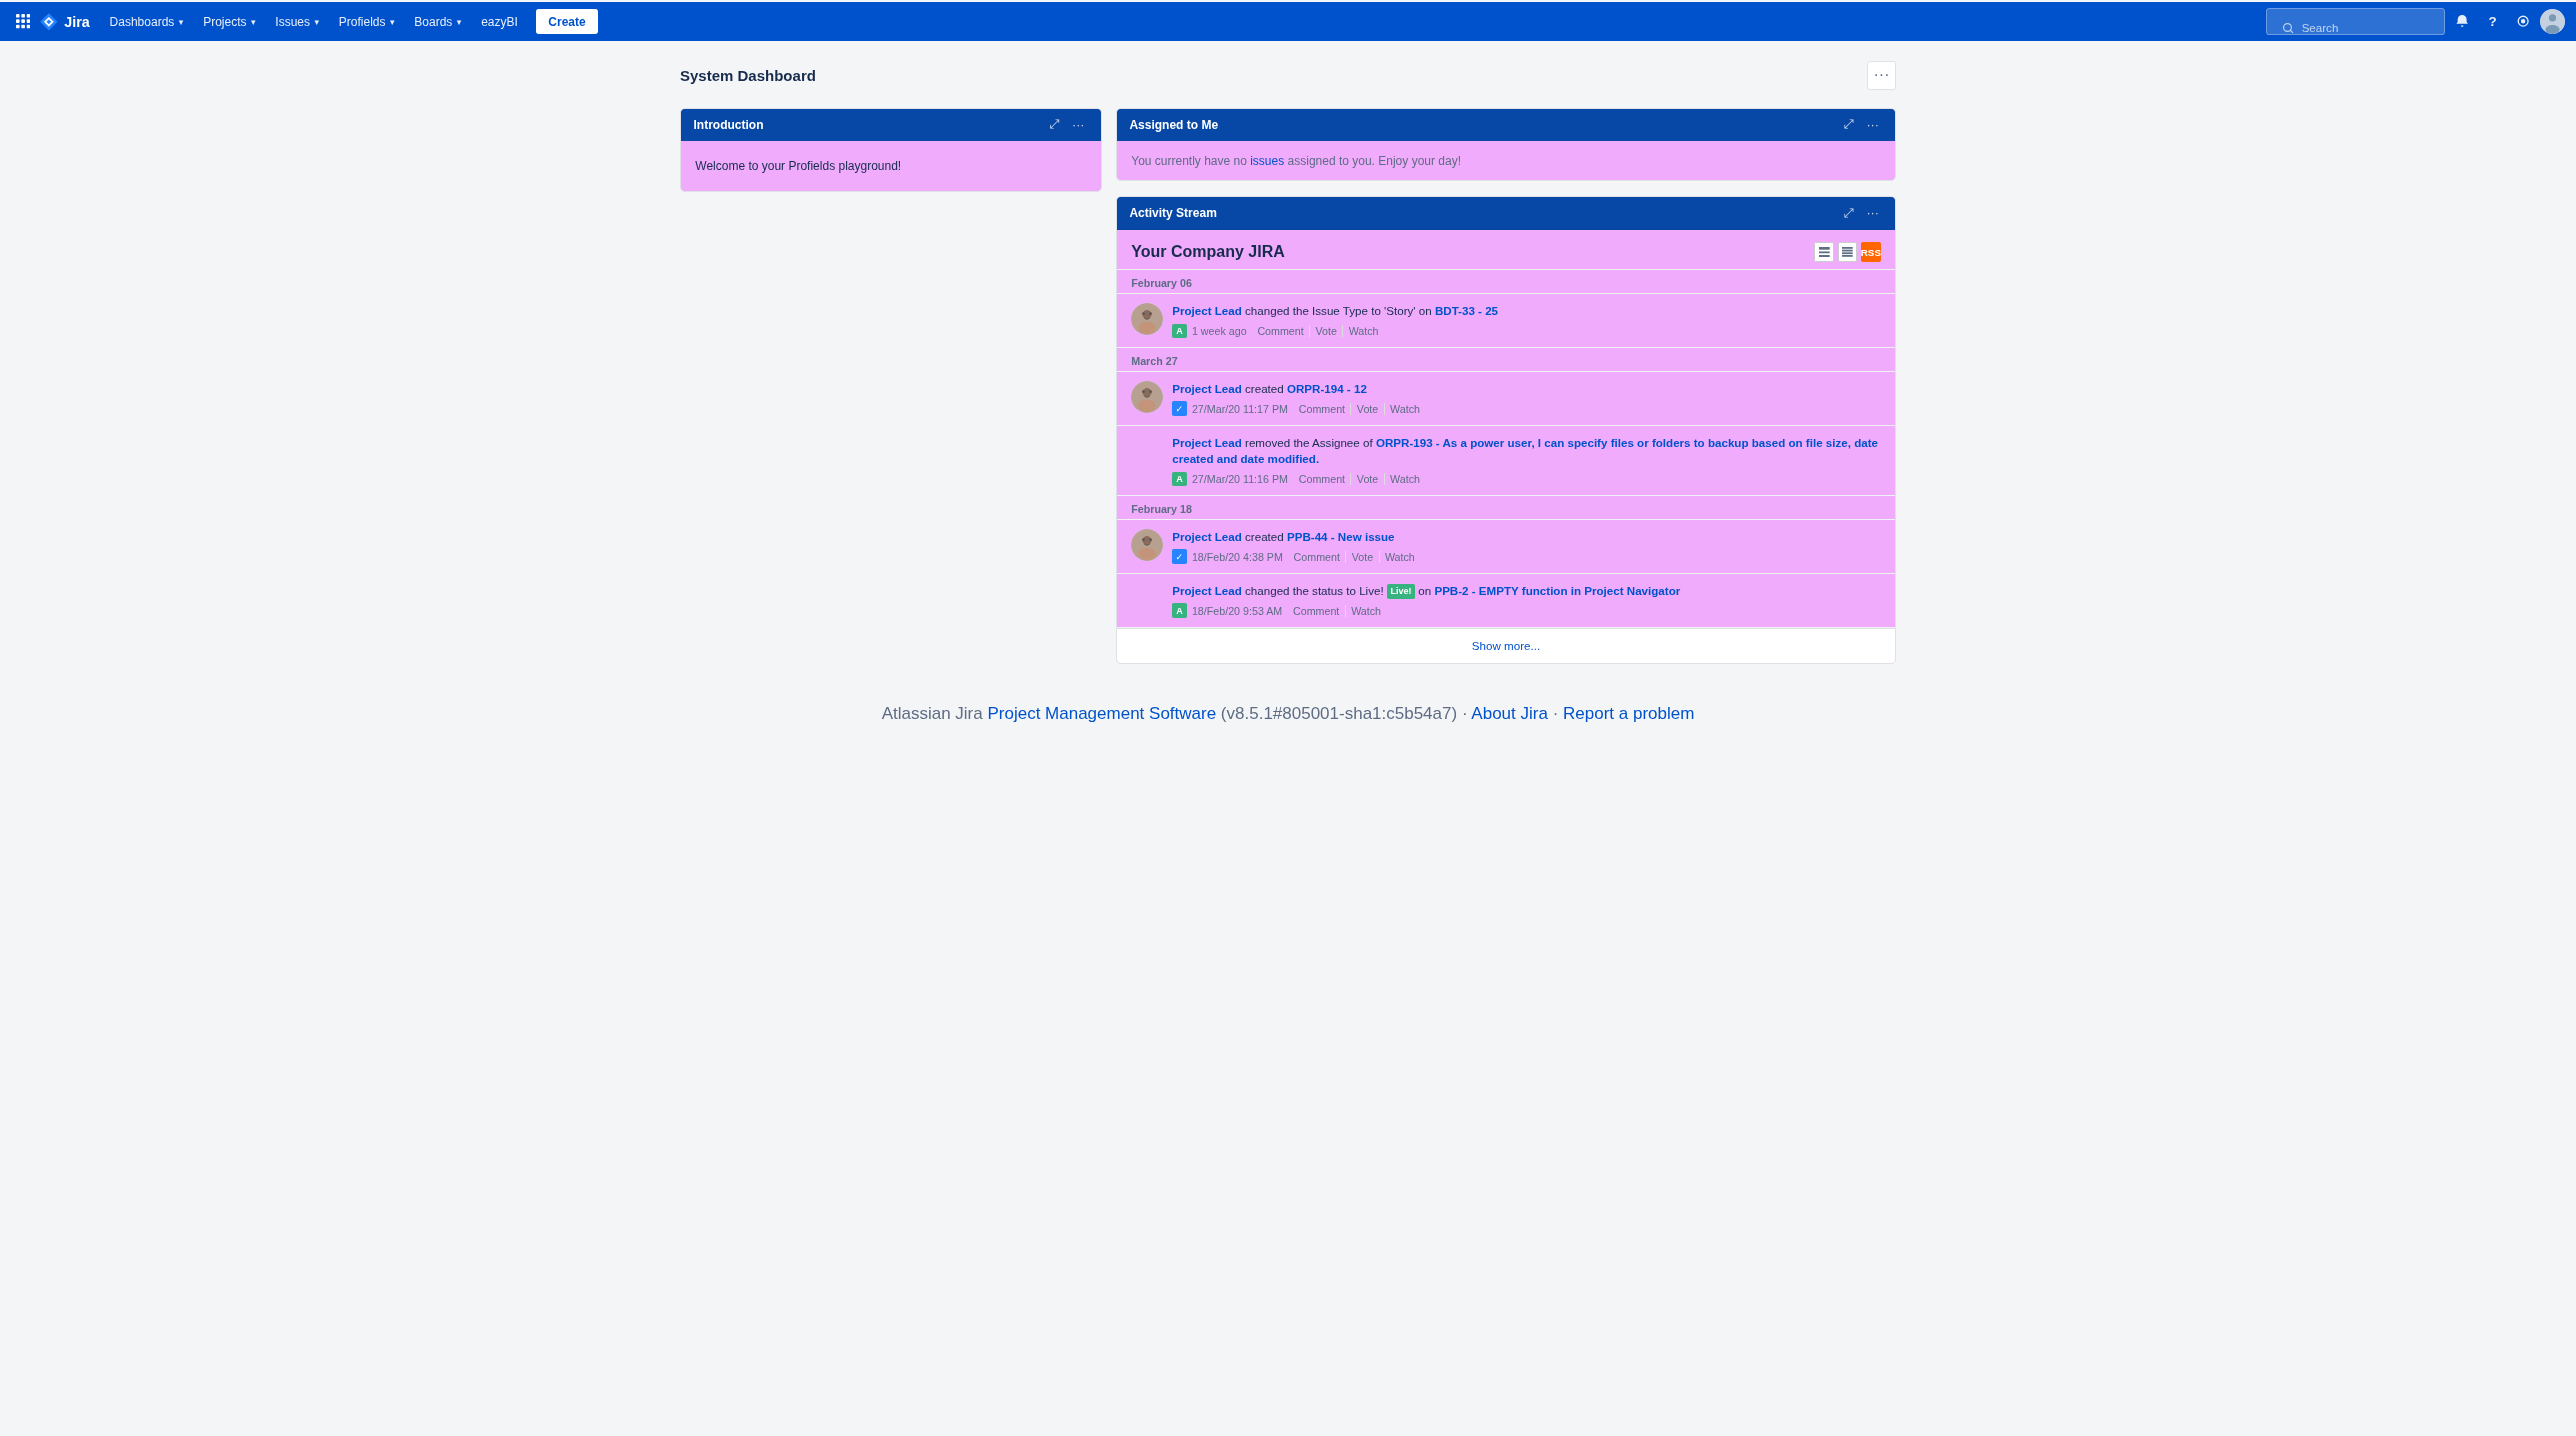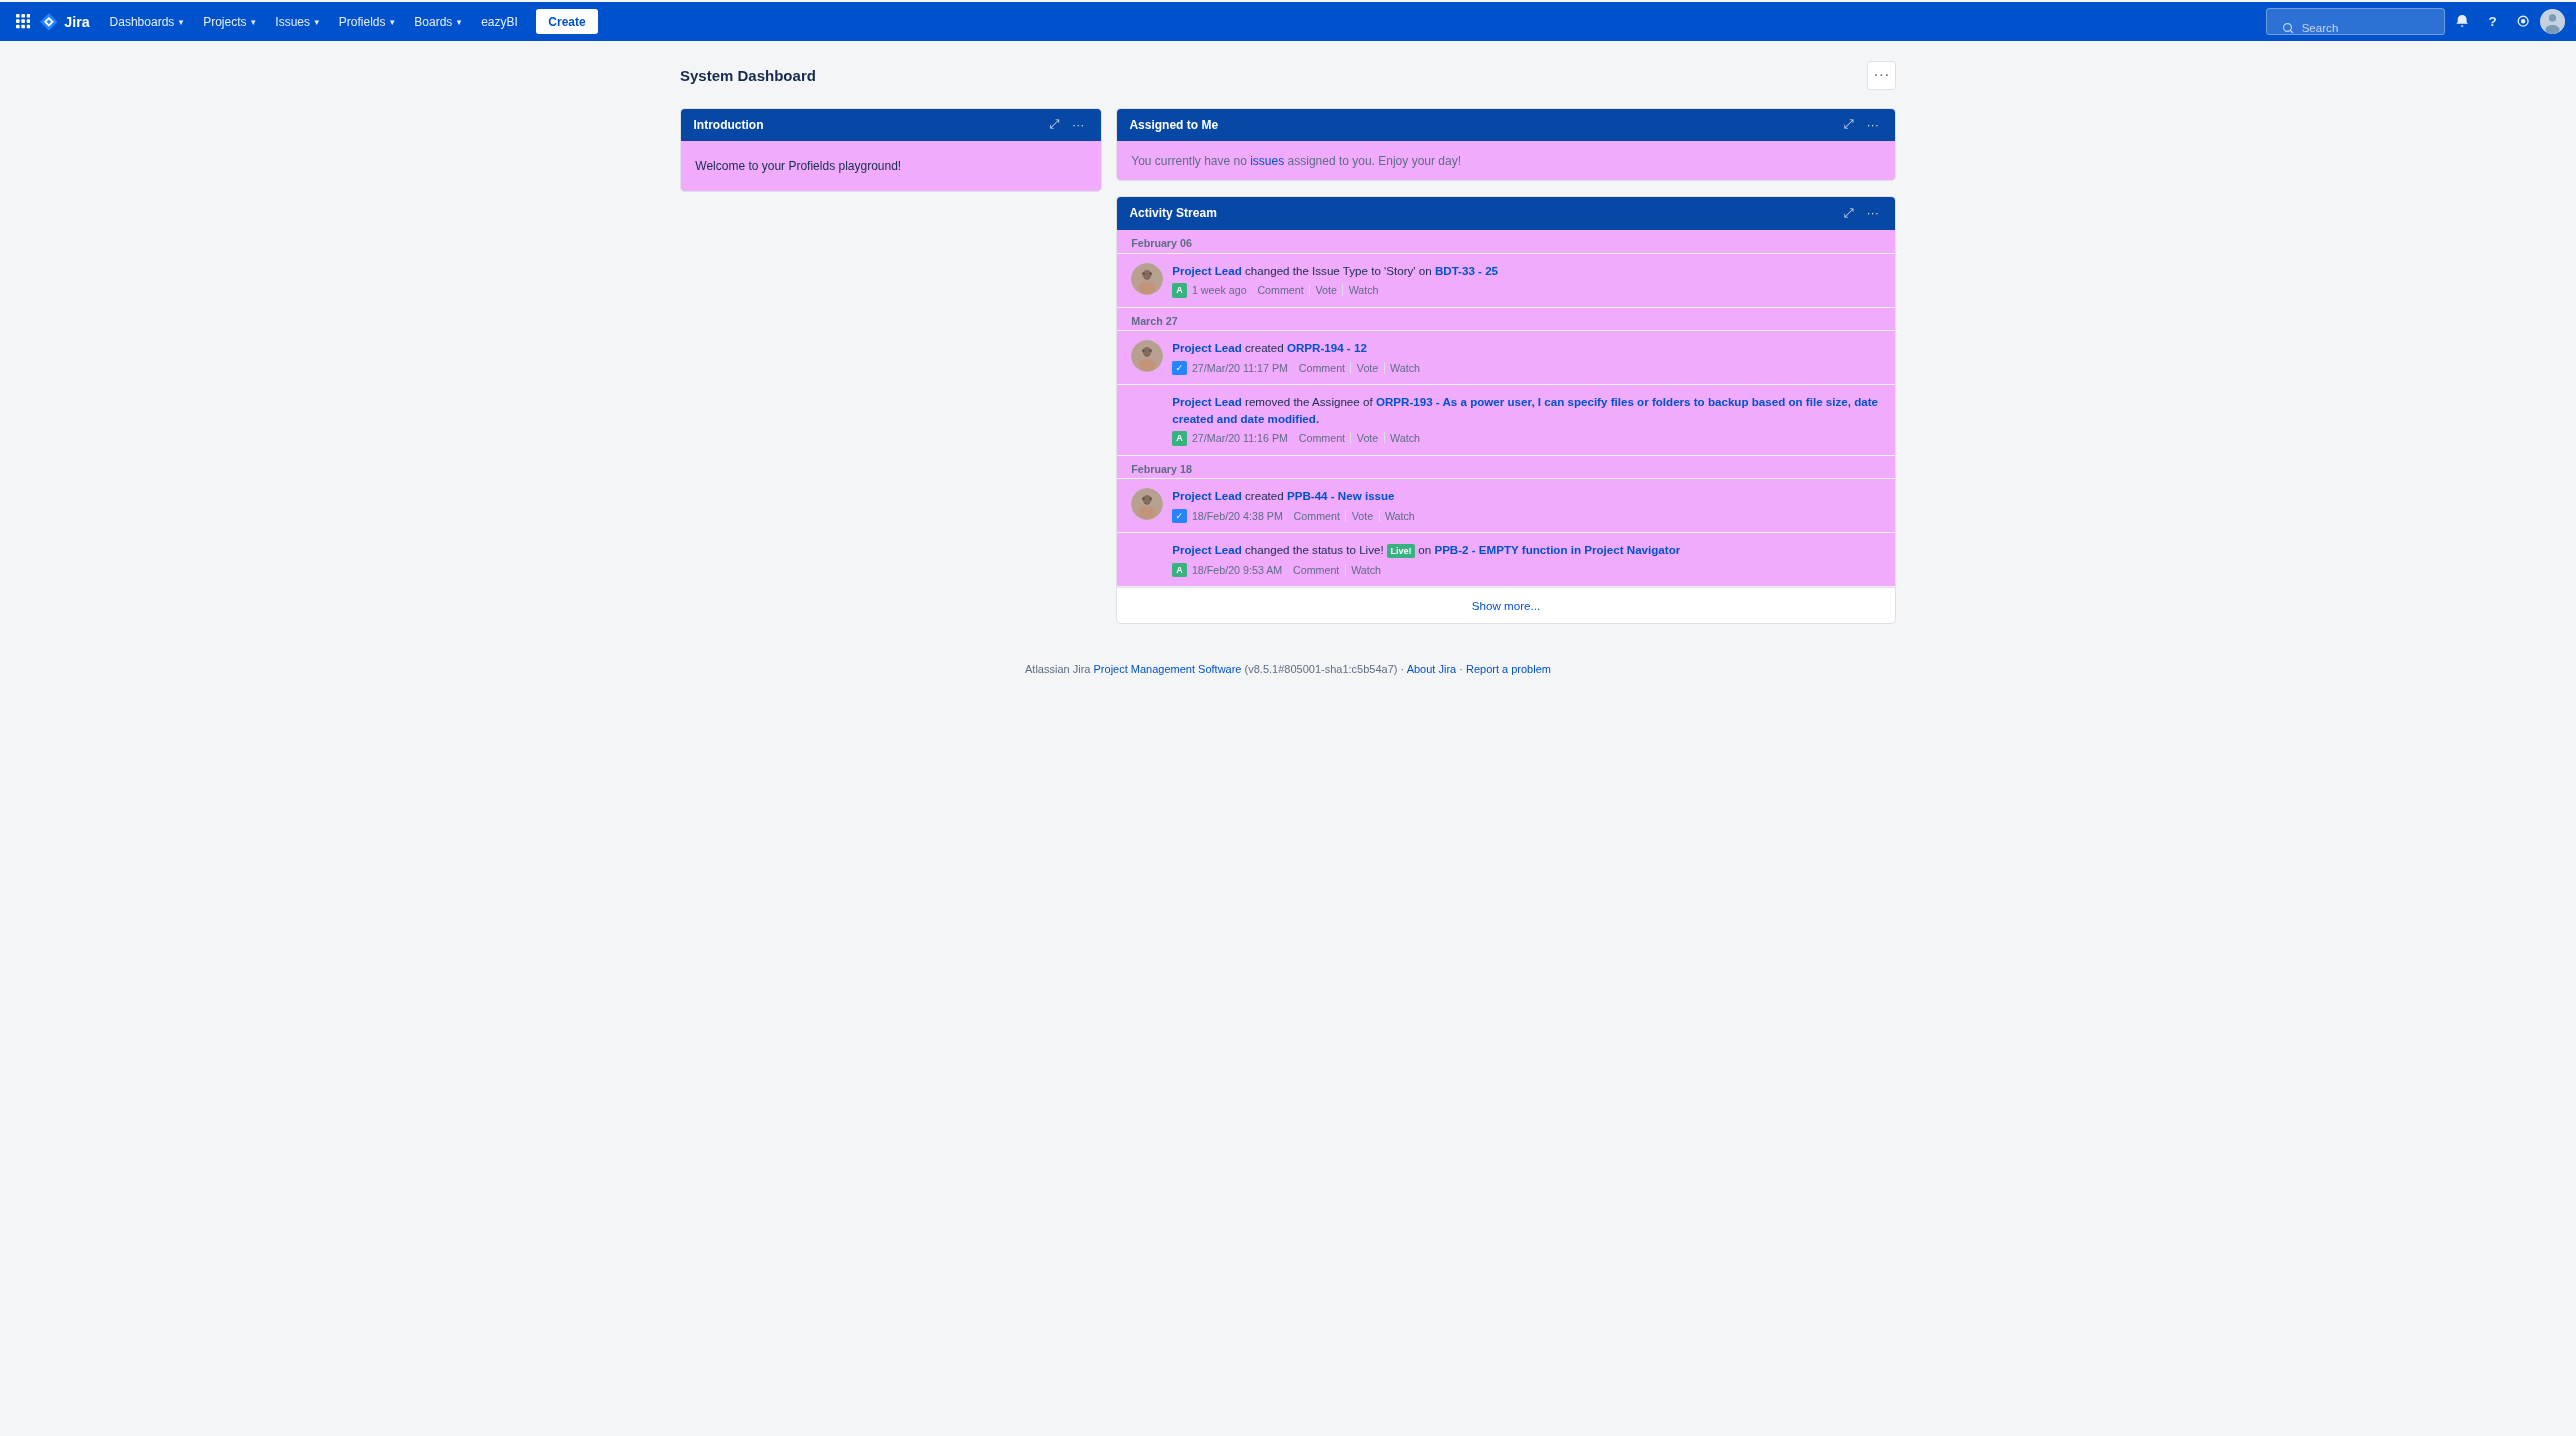--- a/index.html
+++ b/index.html
@@ -280,21 +280,21 @@
       font-weight: 700;
       border-radius: 1.8px;
       padding: 0.9px 3.6px;
       vertical-align: middle;
     }
 
     
     .footer {
       text-align: center;
       padding: 18px;
-      font-size: 11px;
+      font-size: 17px;
       color: #5e6c84;
     }
     .footer a {
       color: #0052cc;
       text-decoration: none;
     }
 
     
     .chevron::after {
       content: '▾';
@@ -430,20 +430,41 @@
             <button class="gadget-header-btn">
               <span>⤢</span>
             </button>
             <button class="gadget-header-btn">
               <span>···</span>
             </button>
           </div>
         </div>
         <div class="activity-body">
           
+          <div class="activity-company-header">
+            <span class="activity-company-title">Your Company JIRA</span>
+            <div class="activity-icons">
+              <div class="activity-icon-btn">
+                <svg width="10.7" height="10.7" viewBox="0 0 12 12" fill="#5e6c84">
+                    <rect x="0" y="0" width="12" height="3"></rect>
+                    <rect x="0" y="5" width="12" height="2"></rect>
+                    <rect x="0" y="9" width="12" height="3"></rect>
+                  </svg>
+              </div>
+              <div class="activity-icon-btn">
+                <svg width="10.7" height="10.7" viewBox="0 0 12 12" fill="#5e6c84">
+                    <rect x="0" y="0" width="12" height="2"></rect>
+                    <rect x="0" y="3" width="12" height="2"></rect>
+                    <rect x="0" y="6" width="12" height="2"></rect>
+                    <rect x="0" y="9" width="12" height="2"></rect>
+                  </svg>
+              </div>
+              <div class="activity-icon-btn rss" style="font-size:9.8px;font-weight:700;">RSS</div>
+            </div>
+          </div>
 
           
           <div class="activity-date-header">February 06</div>
           <div class="activity-item">
             <div class="activity-avatar">
               <svg width="32" height="32" viewBox="0 0 36 36">
                 <circle cx="18" cy="18" r="18" fill="#b8a090"></circle>
                 <circle cx="18" cy="13" r="5" fill="#8a6a5a"></circle>
                 <ellipse cx="18" cy="28" rx="10" ry="7" fill="#c4947a"></ellipse>
                 <circle cx="14" cy="12" r="1.5" fill="#555"></circle>

